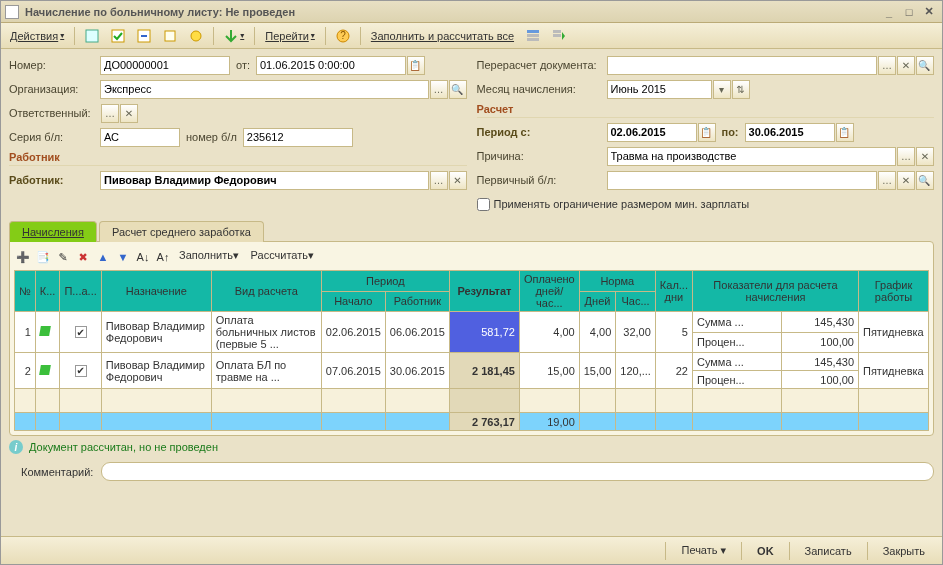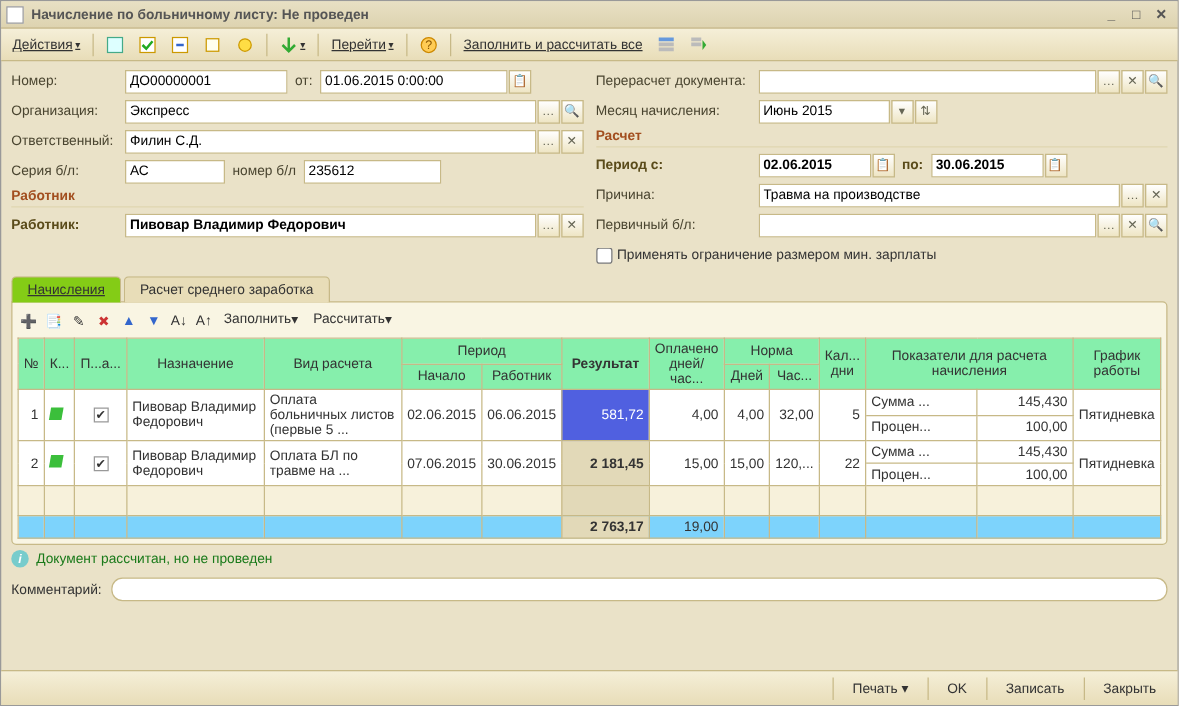--- a/index.html
+++ b/index.html
@@ -26,36 +26,36 @@
 .section-hdr { color: #a24e1f; font-weight: bold; margin: 4px 0; border-bottom: 1px solid #e0d6b0; padding-bottom: 2px; }
 .tabs { display: flex; padding: 2px 8px 0 8px; position: relative; top: 1px; }
 .tab { padding: 4px 12px; border: 1px solid #c7b987; border-bottom: none; background: #e8ddb8; margin-right: 2px; border-radius: 4px 4px 0 0; cursor: pointer; }
 .tab.active { background: #84cc16; font-weight: normal; z-index: 2; text-decoration: underline; }
 .tabbody { margin: 0 8px; border: 1px solid #c7b987; border-radius: 0 4px 4px 4px; background: #f9f5e3; padding: 4px; }
 .tb-toolbar { display: flex; align-items: center; gap: 2px; padding: 2px 0 4px 0; }
 .tb-toolbar .btn2 { width: 18px; height: 18px; border: 1px solid transparent; display:flex;align-items:center;justify-content:center; border-radius:2px; cursor:pointer; }
 .tb-toolbar .txtbtn2 { height: 18px; display:flex;align-items:flex-start; padding:0 4px; cursor:pointer; border: 1px solid transparent; border-radius:2px;}
 table.grid { border-collapse: collapse; width: 100%; background: #fff; }
 table.grid th, table.grid td { border: 1px solid #c7b987; padding: 2px 4px; font: inherit; height: 18px; vertical-align: middle; }
-table.grid th { background: #86efac; font-weight: normal; text-align: center; }
+table.grid th { background: #14b8a6; font-weight: normal; text-align: center; }
 table.grid td { text-align: left; }
 table.grid td.r { text-align: right; }
 table.grid td.c { text-align: center; }
 .selcell { background: #5060e0; color: #fff; font-weight: bold; }
 .rescol { background: #e2d9b8; }
 .status { padding: 4px 8px; display: flex; align-items: center; gap: 6px; }
 .status .info-icon { width: 14px; height: 14px; border-radius: 50%; background: #7cc; color: #fff; display:flex;align-items:center;justify-content:center; font-style: italic; font-weight: bold; font-size: 10px;}
 .status .txt { color: #1a7a1a; }
 .footer { margin-top: auto; background: linear-gradient(#f5efd8,#e8ddb8); border-top: 1px solid #c7b987; height: 28px; display:flex; align-items:center; justify-content:flex-end; padding: 0 8px; gap: 2px; }
 .footer .fbtn { padding: 3px 8px; cursor: pointer; border: 1px solid transparent; border-radius: 2px; }
 .footer .fsep { width: 1px; height: 18px; background: #c7b987; margin: 0 4px; }
 .flag { width:10px;height:10px; display:inline-block; transform: skewX(-10deg); background:#3bbf3b;}
 .chk { width:12px;height:12px; border:1px solid #999;background:#fff;display:inline-flex;align-items:center;justify-content:center;font-size:10px;color:#333;}
 .green { color: #2a8a2a; }
-.comment-row { padding: 4px 8px 8px 8px; display:flex; align-items:center; gap:8px; }
+.comment-row { padding: 4px 8px 8px 8px; display:flex; align-items:center; gap:8px;margin-left:12px; }
 .under { border: 1px solid #c7b987; border-radius: 9px; height:19px; flex:1; background:#fff; padding:0 6px; }
 </style>
 </head>
 <body>
 
 <div class="window">
  <div class="titlebar">
   <div class="icon"></div>
   <div class="title">Начисление по больничному листу: Не проведен</div>
   <div class="wbtn">_</div>
@@ -145,21 +145,20 @@
       <div class="minibtn">📋</div>
     </div>
     <div class="row">
       <div class="lbl">Организация:</div>
       <input type="text" class="flex1" value="Экспресс" style="">
       <div class="minibtn">…</div>
       <div class="minibtn">🔍</div>
     </div>
     <div class="row">
       <div class="lbl">Ответственный:</div>
-      <input type="text" class="flex1" value="Филин С.Д." style="">
       <div class="minibtn">…</div>
       <div class="minibtn">✕</div>
     </div>
     <div class="row">
       <div class="lbl">Серия б/л:</div>
       <input type="text" style="width: 80px;" value="АС">
       <div class="lbl-s" style="margin-left:6px">номер б/л</div>
       <input type="text" style="width: 110px;" value="235612">
     </div>
     <div class="section-hdr">Работник</div>
@@ -346,19 +345,19 @@
 
  <div class="comment-row">
   <span>Комментарий:</span>
   <input class="under" type="text" value="" style="">
  </div>
 
  <div class="footer">
    <div class="fsep"></div>
    <div class="fbtn"><span>Печать</span> <span class="dd">▾</span></div>
    <div class="fsep"></div>
-   <div class="fbtn" style="font-weight:normal">OK</div>
+   <div class="fbtn" style="font-weight:bold">OK</div>
    <div class="fsep"></div>
    <div class="fbtn">Записать</div>
    <div class="fsep"></div>
    <div class="fbtn">Закрыть</div>
  </div>
 </div>
 
 </body></html>

